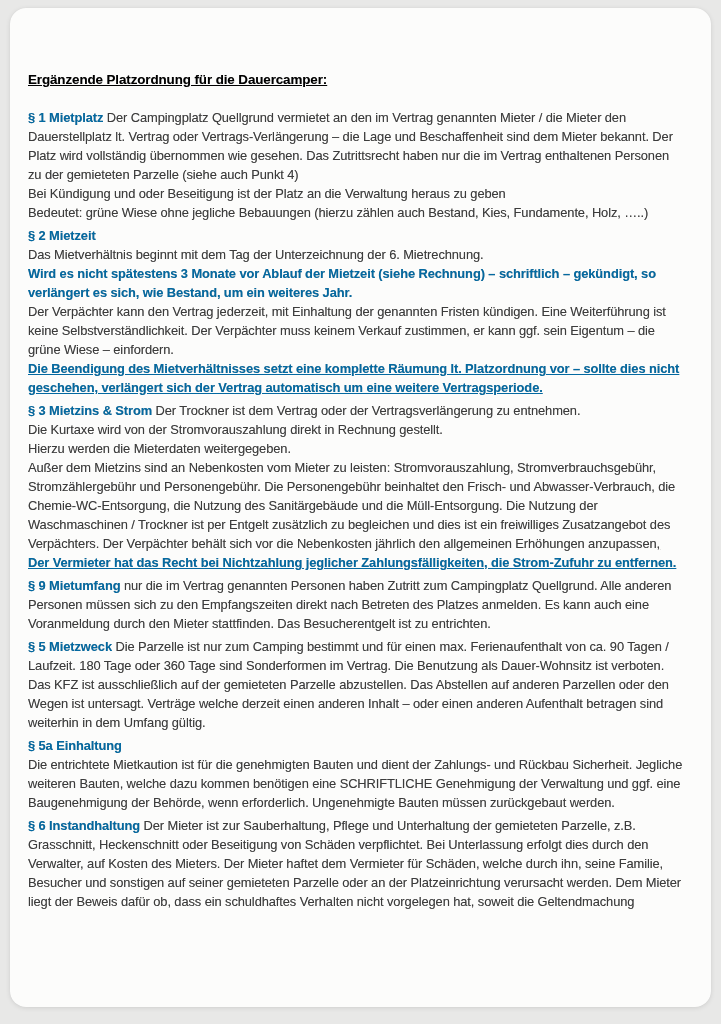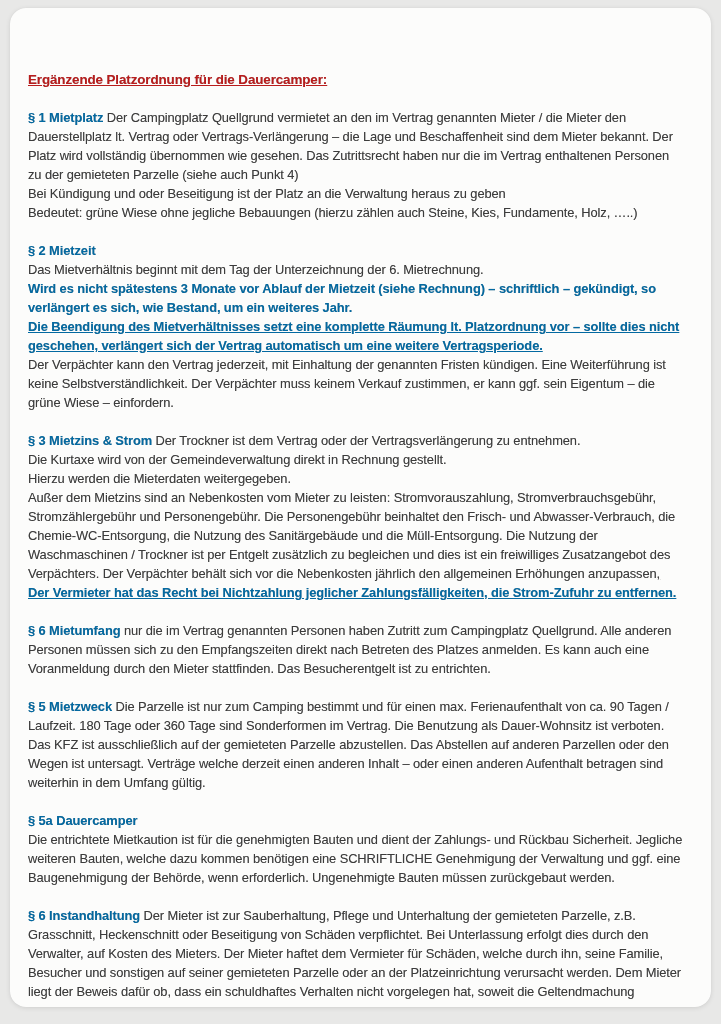--- a/index.html
+++ b/index.html
@@ -23,28 +23,28 @@
     background: #fcfcfb;
     border-radius: 16px;
     box-shadow: 0 1px 5px rgba(0,0,0,0.10), 0 0 1px rgba(0,0,0,0.08);
     box-sizing: border-box;
     padding: 62px 26px 0 18px;
   }
   .doc-title {
     font-size: 13.4px;
     font-weight: bold;
     text-decoration: underline;
-    color: #b91c1c;
+    color: #000000;
     margin: 0 0 19px 0;
     line-height: 19px;
     letter-spacing: -0.1px;
     text-shadow: 0 0 0.5px rgba(70,70,70,0.45);
   }
   .section + .section {
-    margin-top: 19px;
+    margin-top: 4px;
   }
   .para {
     margin: 0;
     font-size: 12.9px;
     line-height: 19px;
     color: #3c3c3c;
     letter-spacing: -0.1px;
     text-shadow: 0 0 0.5px rgba(70,70,70,0.45);
   }
   .para .b { font-weight: bold; color: #0369a1; }
@@ -52,43 +52,43 @@
 </style>
 </head>
 <body>
 
 <div class="paper">
   <p class="doc-title">Ergänzende Platzordnung für die Dauercamper:</p>
   <div>
       <div class="section">
         <p class="para"><span class="b">§ 1 Mietplatz </span><span>Der Campingplatz Quellgrund vermietet an den im Vertrag genannten Mieter / die Mieter den Dauerstellplatz lt. Vertrag oder Vertrags-Verlängerung – die Lage und Beschaffenheit sind dem Mieter bekannt. Der Platz wird vollständig übernommen wie gesehen. Das Zutrittsrecht haben nur die im Vertrag enthaltenen Personen zu der gemieteten Parzelle (siehe auch Punkt 4)</span></p>
         <p class="para"><span>Bei Kündigung und oder Beseitigung ist der Platz an die Verwaltung heraus zu geben</span></p>
-        <p class="para"><span>Bedeutet: grüne Wiese ohne jegliche Bebauungen (hierzu zählen auch Steine, Kies, Fundamente, Holz, …..)</span></p>
+        <p class="para"><span>Bedeutet: grüne Wiese ohne jegliche Bebauungen (hierzu zählen auch Bestand, Kies, Fundamente, Holz, …..)</span></p>
       </div>
       <div class="section">
         <p class="para"><span class="b">§ 2 Mietzeit</span></p>
         <p class="para"><span>Das Mietverhältnis beginnt mit dem Tag der Unterzeichnung der 6. Mietrechnung.</span></p>
         <p class="para"><span class="b">Wird es nicht spätestens 3 Monate vor Ablauf der Mietzeit (siehe Rechnung) – schriftlich – gekündigt, so verlängert es sich, wie Bestand, um ein weiteres Jahr.</span></p>
+        <p class="para"><span>Der Verpächter kann den Vertrag jederzeit, mit Einhaltung der genannten Fristen kündigen. Eine Weiterführung ist keine Selbstverständlichkeit. Der Verpächter muss keinem Verkauf zustimmen, er kann ggf. sein Eigentum – die grüne Wiese – einfordern.</span></p>
         <p class="para"><span class="b u">Die Beendigung des Mietverhältnisses setzt eine komplette Räumung lt. Platzordnung vor – sollte dies nicht geschehen, verlängert sich der Vertrag automatisch um eine weitere Vertragsperiode.</span></p>
-        <p class="para"><span>Der Verpächter kann den Vertrag jederzeit, mit Einhaltung der genannten Fristen kündigen. Eine Weiterführung ist keine Selbstverständlichkeit. Der Verpächter muss keinem Verkauf zustimmen, er kann ggf. sein Eigentum – die grüne Wiese – einfordern.</span></p>
       </div>
       <div class="section">
         <p class="para"><span class="b">§ 3 Mietzins &amp; Strom </span><span>Der Trockner ist dem Vertrag oder der Vertragsverlängerung zu entnehmen.</span></p>
-        <p class="para"><span>Die Kurtaxe wird von der Gemeindeverwaltung direkt in Rechnung gestellt.</span></p>
+        <p class="para"><span>Die Kurtaxe wird von der Stromvorauszahlung direkt in Rechnung gestellt.</span></p>
         <p class="para"><span>Hierzu werden die Mieterdaten weitergegeben.</span></p>
         <p class="para"><span>Außer dem Mietzins sind an Nebenkosten vom Mieter zu leisten: Stromvorauszahlung, Stromverbrauchsgebühr, Stromzählergebühr und Personengebühr. Die Personengebühr beinhaltet den Frisch- und Abwasser-Verbrauch, die Chemie-WC-Entsorgung, die Nutzung des Sanitärgebäude und die Müll-Entsorgung. Die Nutzung der Waschmaschinen / Trockner ist per Entgelt zusätzlich zu begleichen und dies ist ein freiwilliges Zusatzangebot des Verpächters. Der Verpächter behält sich vor die Nebenkosten jährlich den allgemeinen Erhöhungen anzupassen</span><span class="u">,</span></p>
         <p class="para"><span class="b u">Der Vermieter hat das Recht bei Nichtzahlung jeglicher Zahlungsfälligkeiten, die Strom-Zufuhr zu entfernen.</span></p>
       </div>
       <div class="section">
-        <p class="para"><span class="b">§ 6 Mietumfang </span><span>nur die im Vertrag genannten Personen haben Zutritt zum Campingplatz Quellgrund. Alle anderen Personen müssen sich zu den Empfangszeiten direkt nach Betreten des Platzes anmelden. Es kann auch eine Voranmeldung durch den Mieter stattfinden. Das Besucherentgelt ist zu entrichten.</span></p>
+        <p class="para"><span class="b">§ 9 Mietumfang </span><span>nur die im Vertrag genannten Personen haben Zutritt zum Campingplatz Quellgrund. Alle anderen Personen müssen sich zu den Empfangszeiten direkt nach Betreten des Platzes anmelden. Es kann auch eine Voranmeldung durch den Mieter stattfinden. Das Besucherentgelt ist zu entrichten.</span></p>
       </div>
       <div class="section">
         <p class="para"><span class="b">§ 5 Mietzweck </span><span>Die Parzelle ist nur zum Camping bestimmt und für einen max. Ferienaufenthalt von ca. 90 Tagen / Laufzeit.  180 Tage oder 360 Tage sind Sonderformen im Vertrag. Die Benutzung als Dauer-Wohnsitz ist verboten. Das KFZ ist ausschließlich auf der gemieteten Parzelle abzustellen. Das Abstellen auf anderen Parzellen oder den Wegen ist untersagt. Verträge welche derzeit einen anderen Inhalt – oder einen anderen Aufenthalt betragen sind weiterhin in dem Umfang gültig.</span></p>
       </div>
       <div class="section">
-        <p class="para"><span class="b">§ 5a Dauercamper</span></p>
+        <p class="para"><span class="b">§ 5a Einhaltung</span></p>
         <p class="para"><span>Die entrichtete Mietkaution ist für die genehmigten Bauten und dient der Zahlungs- und Rückbau Sicherheit. Jegliche weiteren Bauten, welche dazu kommen benötigen eine SCHRIFTLICHE Genehmigung der Verwaltung und ggf. eine Baugenehmigung der Behörde, wenn erforderlich. Ungenehmigte Bauten müssen zurückgebaut werden.</span></p>
       </div>
       <div class="section">
         <p class="para"><span class="b">§ 6 Instandhaltung </span><span>Der Mieter ist zur Sauberhaltung, Pflege und Unterhaltung der gemieteten Parzelle, z.B. Grasschnitt, Heckenschnitt oder Beseitigung von Schäden verpflichtet. Bei Unterlassung erfolgt dies durch den Verwalter, auf Kosten des Mieters. Der Mieter haftet dem Vermieter für Schäden, welche durch ihn, seine Familie, Besucher und sonstigen auf seiner gemieteten Parzelle oder an der Platzeinrichtung verursacht werden. Dem Mieter liegt der Beweis dafür ob, dass ein schuldhaftes Verhalten nicht vorgelegen hat, soweit die Geltendmachung</span></p>
       </div>
     </div>
 </div>
 
 </body></html>

